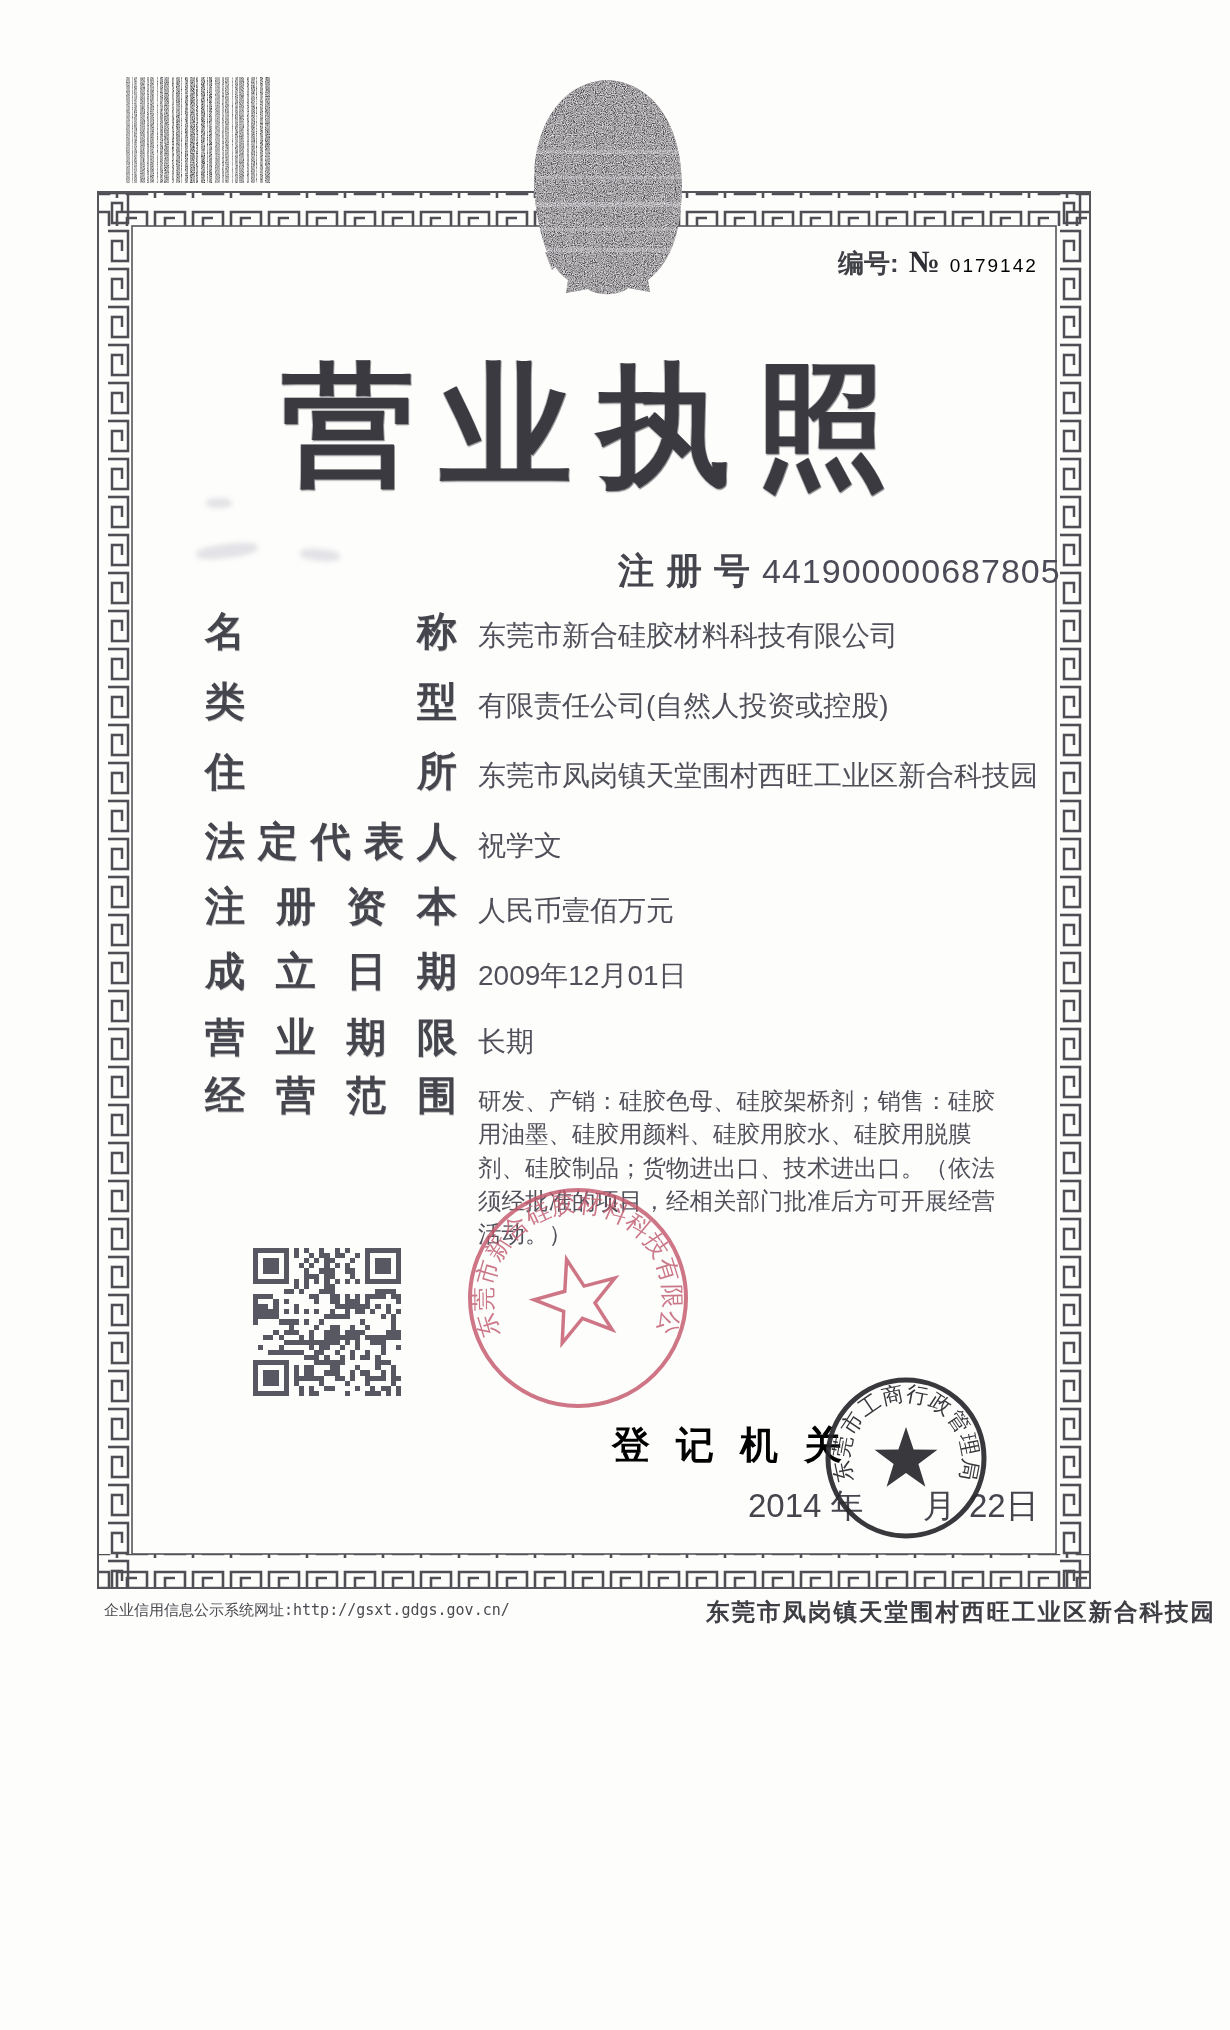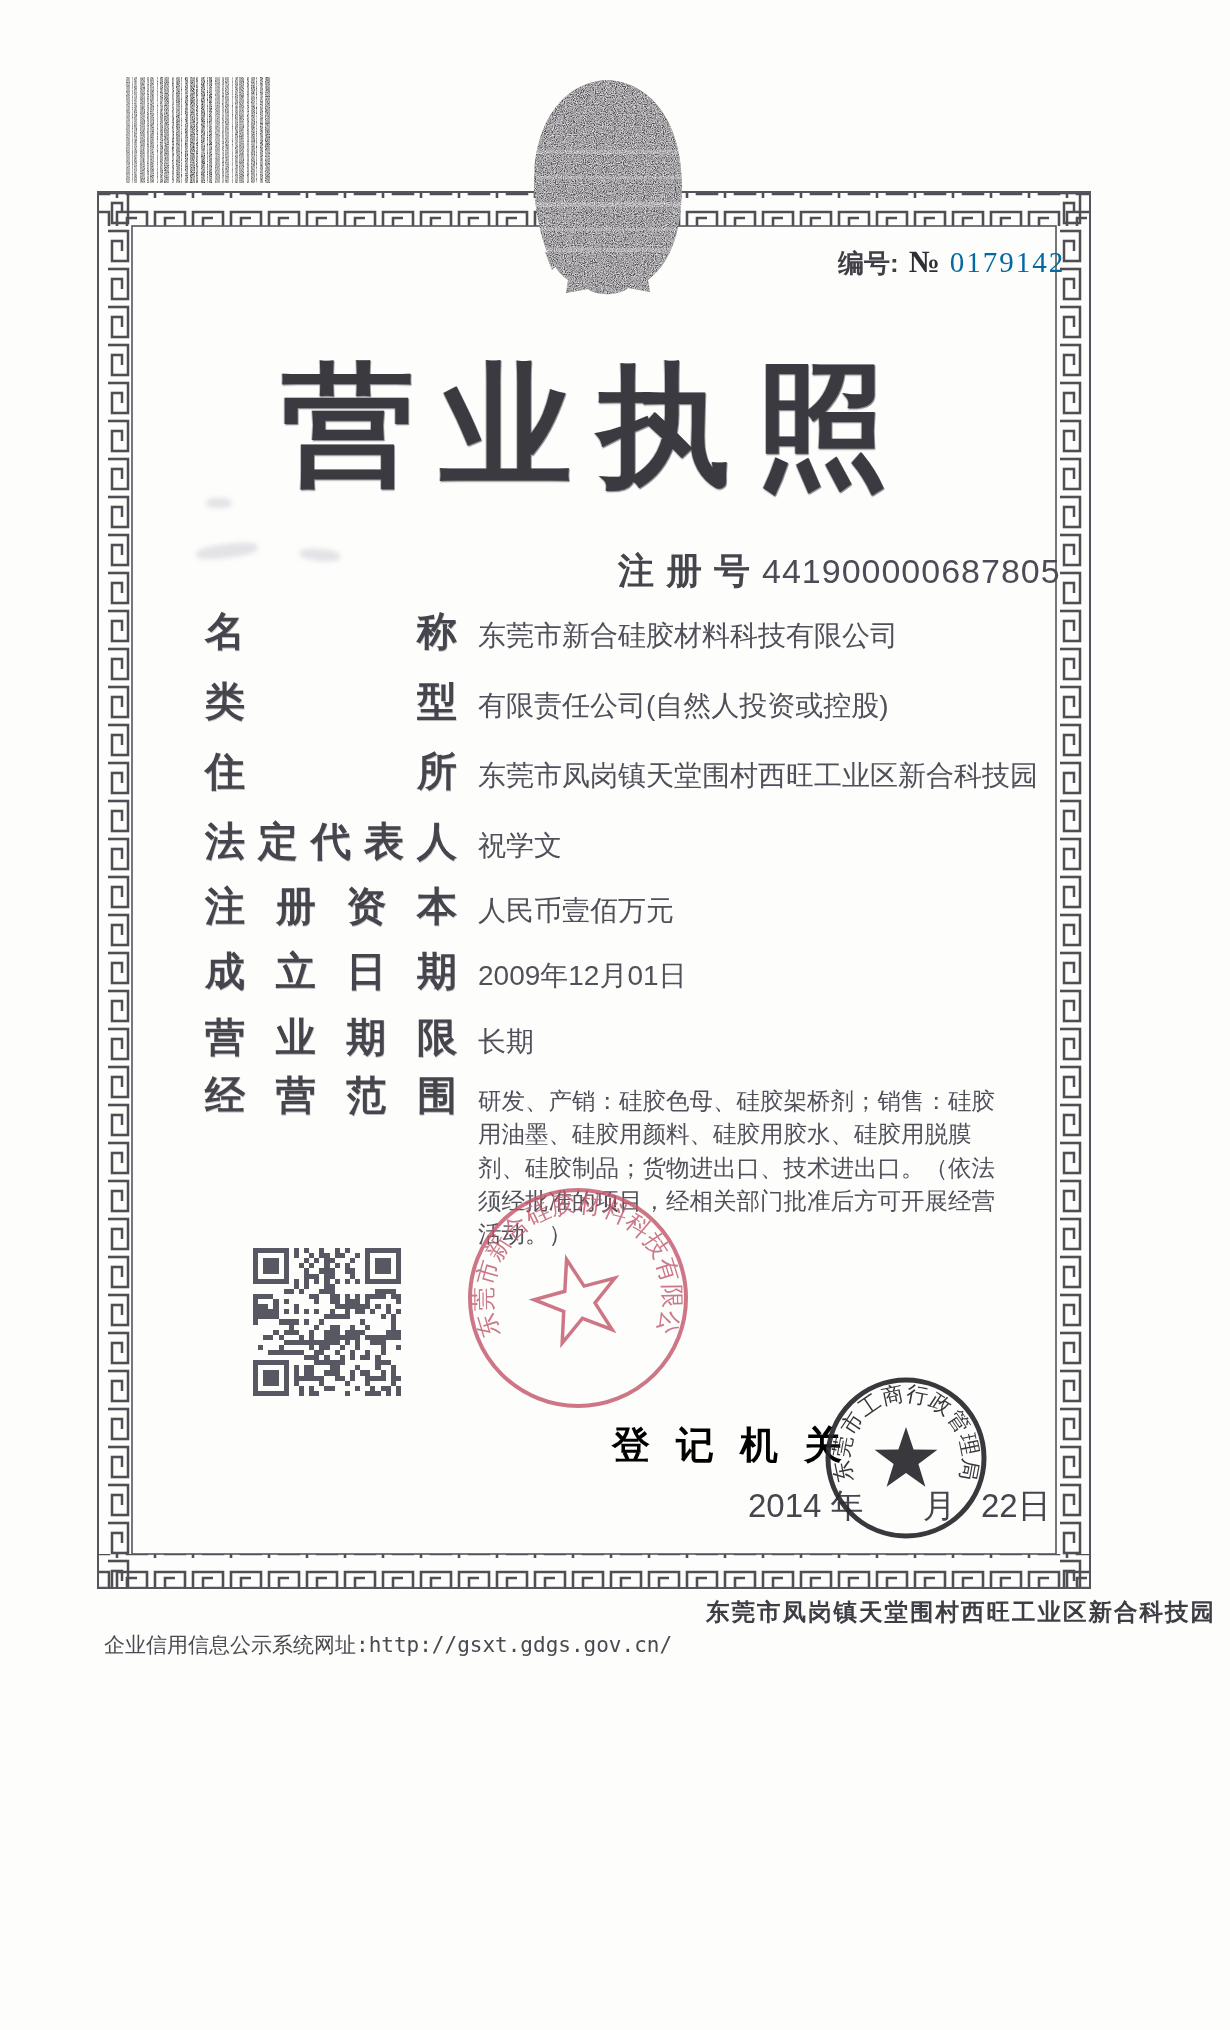--- a/index.html
+++ b/index.html
@@ -5,21 +5,21 @@
   html,body{margin:0;padding:0;background:#ffffff;}
   .page{position:relative;width:1230px;height:2030px;background:#fdfdfc;overflow:hidden;
         font-family:"Liberation Sans",sans-serif;color:#45454d;}
   .abs{position:absolute;}
   svg{display:block;}
 
   
   .serial{left:838px;top:244px;display:flex;align-items:baseline;gap:10px;}
   .serial .lab{font-size:26px;font-weight:600;color:#3f3f46;}
   .serial .nosign{font-family:"Liberation Serif",serif;font-weight:700;font-size:31px;color:#2e2e34;}
-  .serial .num{font-family:Liberation Serif, serif;font-size:29px;letter-spacing:2px;color:#0369a1;}
+  .serial .num{font-family:Liberation Sans, sans-serif;font-size:19px;letter-spacing:2px;color:#000000;}
 
   
   .title{left:282px;top:338px;font-size:132px;font-weight:800;letter-spacing:26px;color:#3a3a40;
          text-shadow:1px 1px 0 rgba(80,80,85,.55), -1px 0 0 rgba(80,80,85,.35), 0 2px 1px rgba(120,120,125,.25);
          white-space:nowrap;}
 
   
   .regno{left:618px;top:530px;display:flex;align-items:baseline;}
   .regno .lab{font-size:36px;font-weight:600;letter-spacing:12px;color:#45454d;margin-top:17px;}
   .regno .num{font-size:34px;letter-spacing:1px;color:#4c4c58;}
@@ -28,24 +28,24 @@
   .field-row{position:absolute;left:205px;display:flex;align-items:baseline;}
   .field-label{width:252px;display:flex;justify-content:space-between;font-size:40px;font-weight:600;
                color:#45454d;text-shadow:0.5px 0.5px 0 rgba(90,90,95,.4);flex:0 0 252px;}
   .field-value{margin-left:21px;font-size:28px;color:#50505a;white-space:nowrap;}
   .field-row.scope .field-value{white-space:normal;width:532px;font-size:23.5px;line-height:1.42;}
 
   
   .registrar{left:612px;top:1420px;font-size:38px;font-weight:600;letter-spacing:26px;color:#000000;white-space:nowrap;}
   .dateline{left:748px;top:1484px;font-size:33px;color:#45454d;white-space:nowrap;}
   .dateline .m{margin-left:50px;}
-  .dateline .d{margin-left:16px;}
+  .dateline .d{margin-left:4px;}
 
   
-  .footer-left{left:104px;top:1601px;font-family:"DejaVu Sans Mono",monospace;font-size:21px;color:#4a4a50;margin-top:30px;}
+  .footer-left{left:104px;top:1601px;font-family:"DejaVu Sans Mono",monospace;font-size:15px;color:#4a4a50;}
   .footer-right{left:706px;top:1596px;font-size:23.5px;font-weight:600;letter-spacing:2px;color:#3d3d44;white-space:nowrap;}
 
   
   .smudge{background:rgba(110,110,135,.18);filter:blur(2.5px);border-radius:40%;}
   .s1{left:196px;top:544px;width:62px;height:14px;transform:rotate(-7deg);}
   .s2{left:300px;top:549px;width:40px;height:12px;transform:rotate(5deg);}
   .s3{left:206px;top:498px;width:26px;height:10px;}
 
   .layer{left:0;top:0;pointer-events:none;}
 </style>

